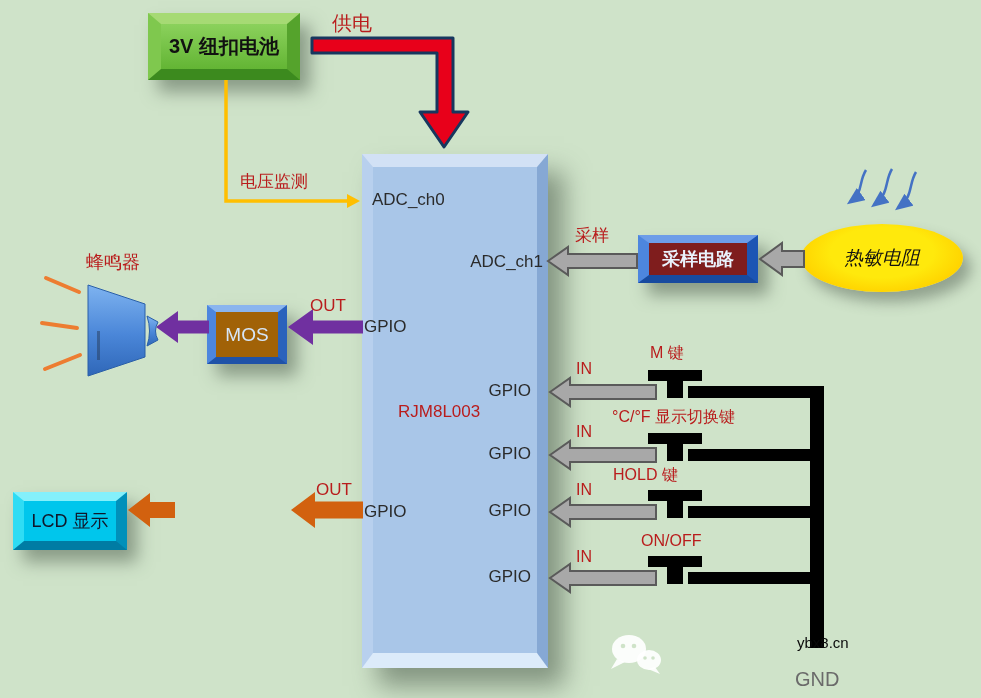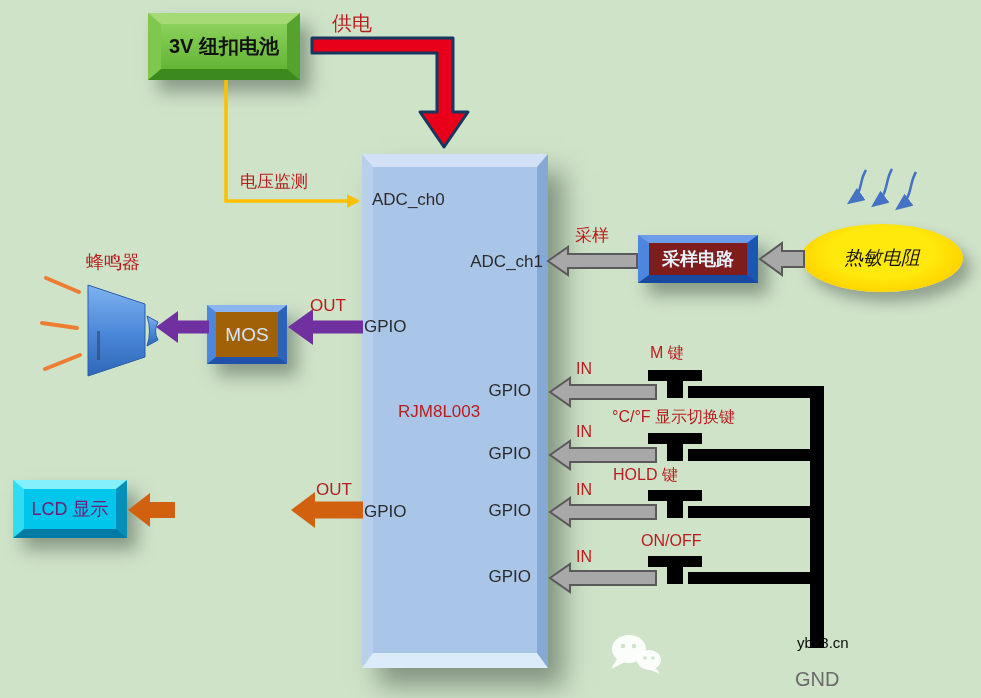--- a/index.html
+++ b/index.html
@@ -44,21 +44,21 @@
     left:207px;top:305px;width:80px;height:59px;
     border-width:7px 9px;
     border-color:#8ab5ee #2a62bc #1f52a8 #4d86de;
     background:#a16207;
     font-size:19px;color:#d6e6f8;
   }
   .cyanbox{
     border-width:9px 11px;
     border-color:#84f0fb #0090ba #007ca4 #2fdcf4;
     background:#00c6ec;
-    font-size:18px;color:#701a75;
+    font-size:18px;color:#0f172a;margin-top:12px;
   }
   #lcd-box{ left:13px;top:480px;width:114px;height:58px; }
   #driver-box{ left:173px;top:480px;width:120px;height:58px; }
   #thermistor{
     position:absolute;left:801px;top:224px;width:162px;height:68px;
     border-radius:50%;
     background:radial-gradient(ellipse at 50% 42%, #ffe90c 45%, #ffd400 72%, #ffa800 100%);
     display:flex;align-items:center;justify-content:center;
     font-size:19px;color:#111;
     box-shadow:8px 10px 14px rgba(70,85,70,0.45);

